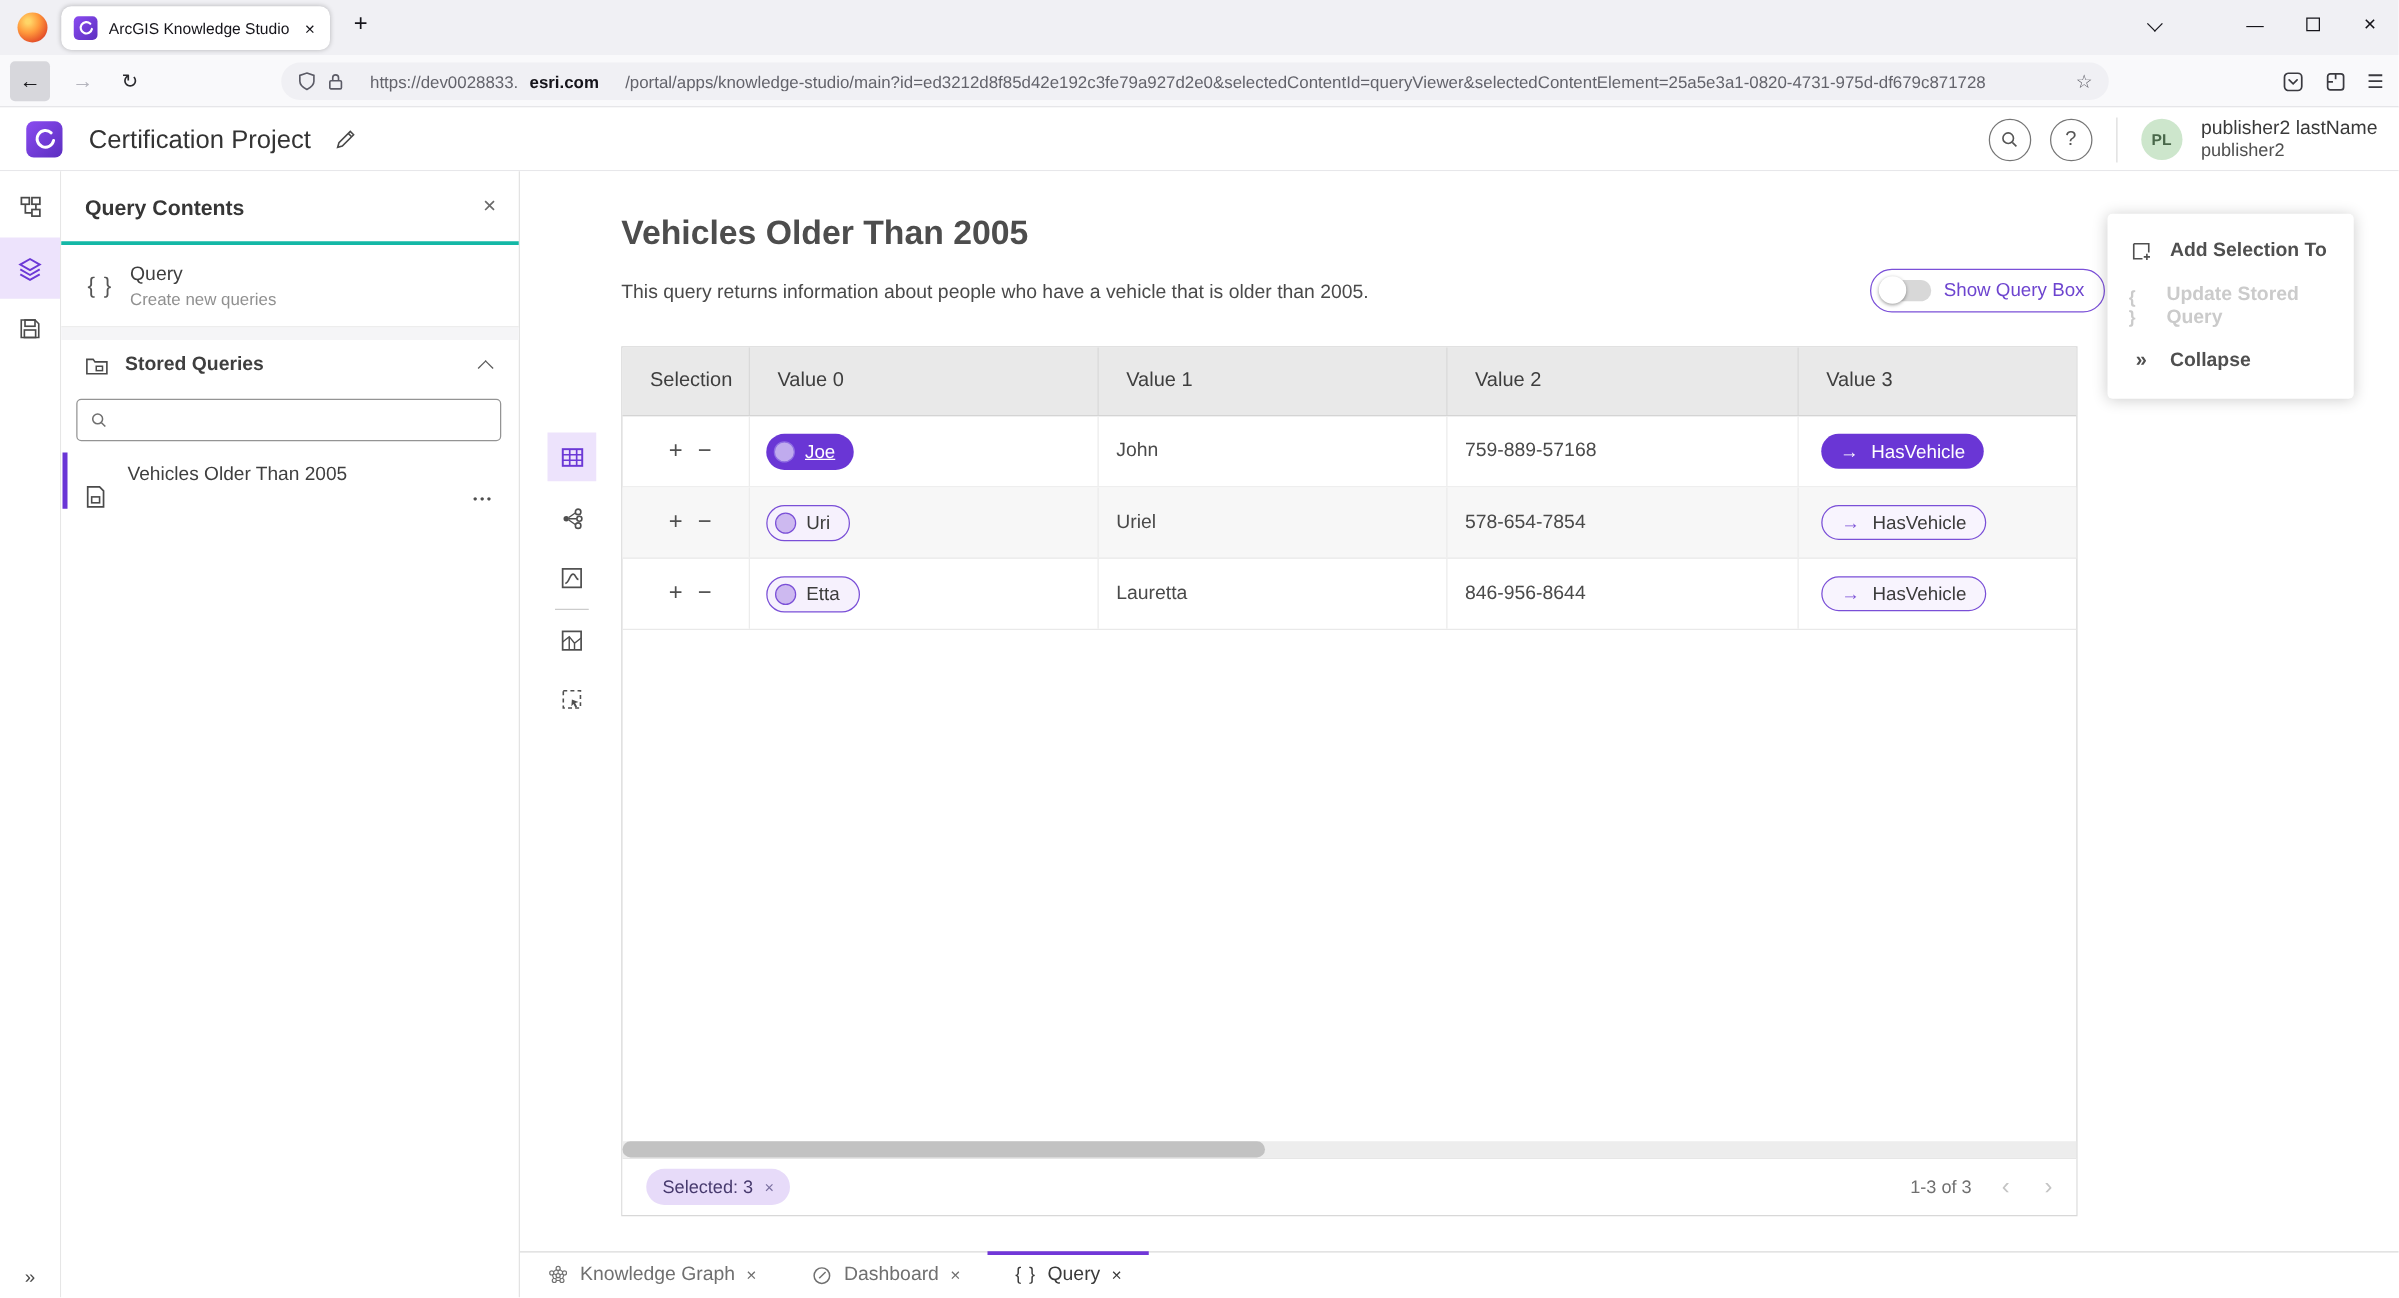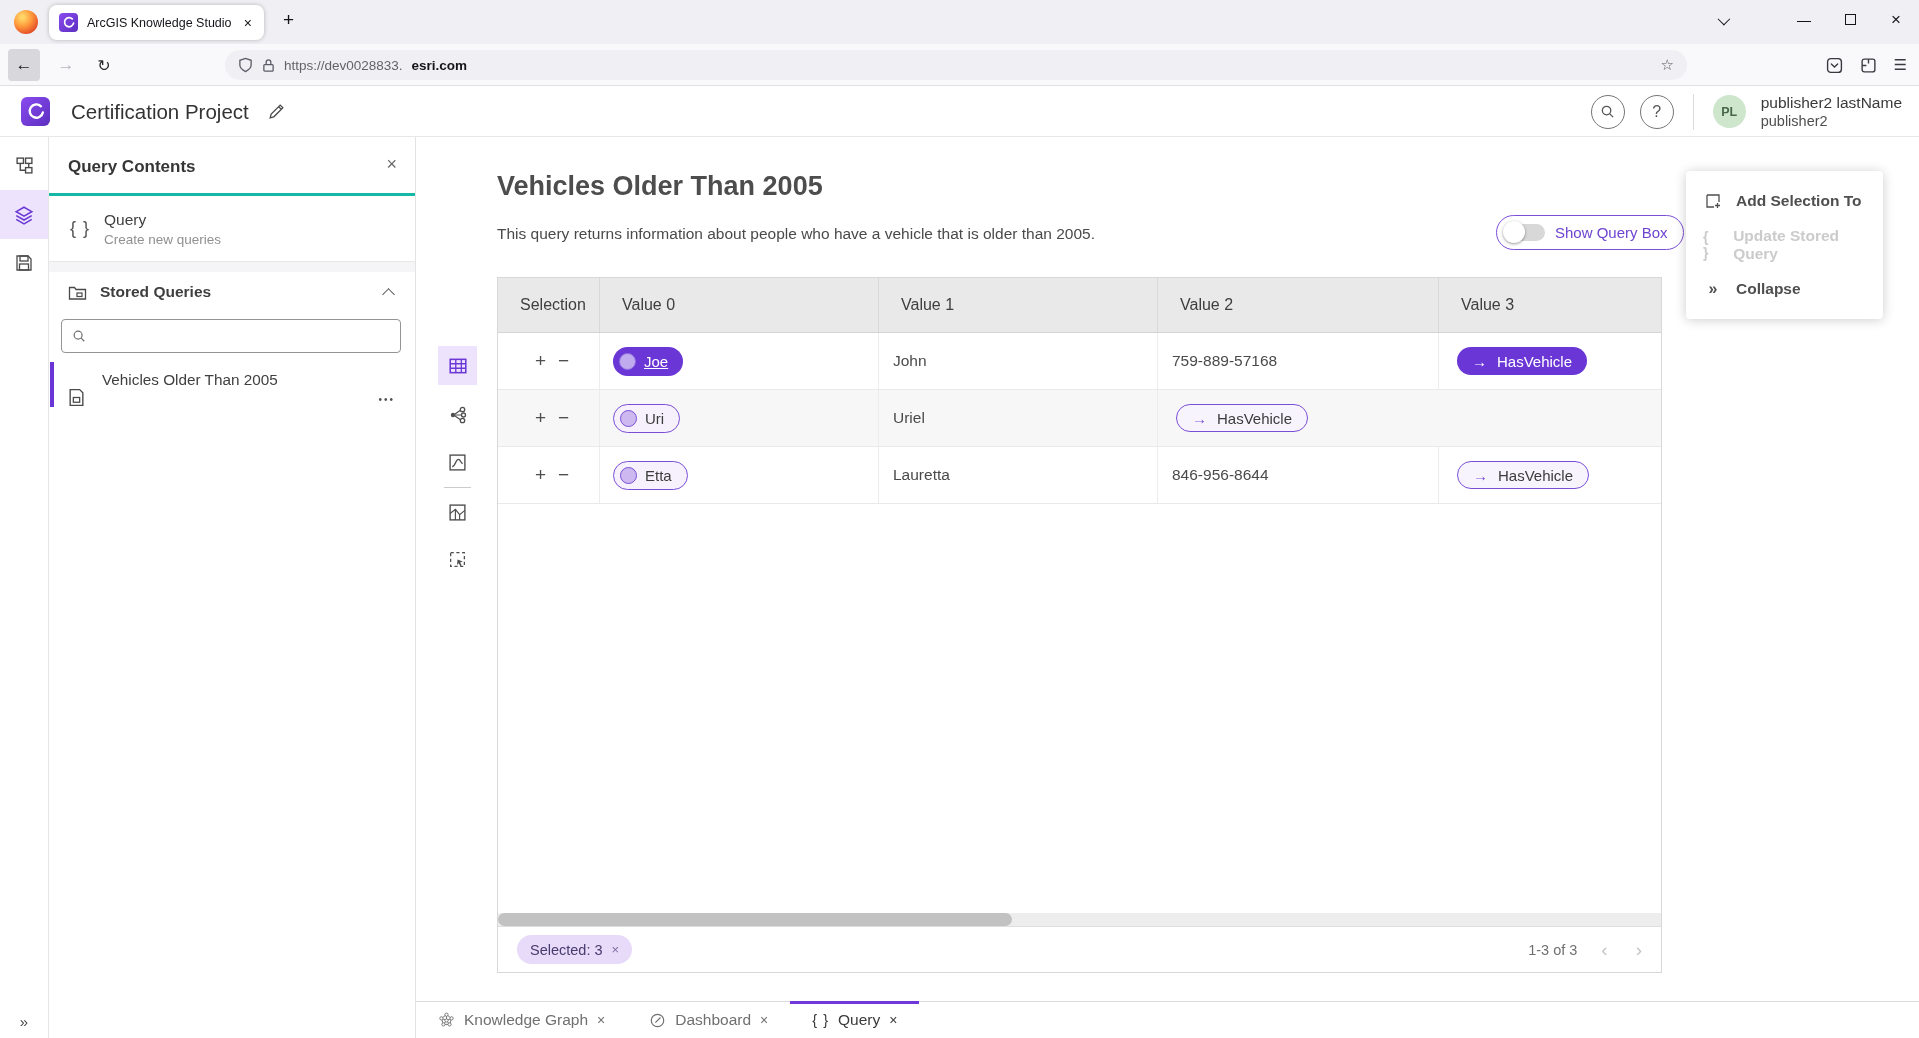--- a/index.html
+++ b/index.html
@@ -25,21 +25,21 @@
   .maxbox i { display:inline-block; width:11px; height:11px; border:1.4px solid #15141a; }
 
   
   .navbar { position:absolute; left:0; top:44px; width:1919px; height:42px; background:#f9f9fb; border-bottom:1px solid #dfdfe4; }
   .nav-back { position:absolute; left:8px; top:5px; width:32px; height:32px; background:#d7d7dc; border-radius:4px;
     display:flex; align-items:center; justify-content:center; font-size:17px; color:#1b1b1f; }
   .nav-fwd { position:absolute; left:50px; top:5px; width:32px; height:32px; display:flex; align-items:center; justify-content:center; font-size:17px; color:#b5b5bd; }
   .nav-reload { position:absolute; left:88px; top:5px; width:32px; height:32px; display:flex; align-items:center; justify-content:center; font-size:16px; color:#2a2a2e; }
   .urlbar { position:absolute; left:225px; top:6px; width:1462px; height:30px; background:#f0f0f4; border-radius:15px;
     display:flex; align-items:center; padding:0 13px; gap:9px; font-size:13.5px; }
-  .urlbar .u-pre, .urlbar .u-path { color:#63636b; }
+  .urlbar .u-pre, .urlbar .u-path { color:#63636b;margin-left:12px; }
   .urlbar .u-domain { color:#15141a; font-weight:700; }
   .u-path { white-space:nowrap; overflow:hidden; }
   .u-star { margin-left:auto; font-size:15px; color:#55555e; }
   .nav-icons { position:absolute; right:12px; top:6px; height:30px; display:flex; align-items:center; gap:17px; color:#3a3a40; }
   .nav-icons .burger { font-size:15px; }
 
   
   .app-header { position:absolute; left:0; top:86px; width:1919px; height:51px; background:#fff; border-bottom:1px solid #e7e7ea; }
   .app-logo { position:absolute; left:21px; top:11px; width:29px; height:29px; border-radius:6px;
     background:linear-gradient(135deg,#8a4bf0,#5c2fc0); display:flex; align-items:center; justify-content:center; }
@@ -182,20 +182,21 @@
           </svg>
       </span>
       <span>
         <svg width="13" height="15" viewBox="0 0 14 16">
             <rect x="2" y="7" width="10" height="7" rx="1" fill="none" stroke="#5b5b66" stroke-width="1.4"></rect>
             <path d="M4.5 7 V4.5 a2.5 2.5 0 0 1 5 0 V7" fill="none" stroke="#5b5b66" stroke-width="1.4"></path>
           </svg>
       </span>
       <span class="u-pre">https://dev0028833.</span>
         <span class="u-domain">esri.com</span>
+        <span class="u-path">/portal/apps/knowledge-studio/main?id=ed3212d8f85d42e192c3fe79a927d2e0&amp;selectedContentId=queryViewer&amp;selectedContentElement=25a5e3a1-0820-4731-975d-df679c871728</span>
       <span class="u-star">☆</span>
     </div>
     <div class="nav-icons">
       <span>
         <svg width="17" height="17" viewBox="0 0 16 16">
             <rect x="1.5" y="1.5" width="13" height="13" rx="3" fill="none" stroke="#3a3a40" stroke-width="1.3"></rect>
             <path d="M5 6.5 L8 9.5 L11 6.5" fill="none" stroke="#3a3a40" stroke-width="1.3" stroke-linecap="round"></path>
           </svg>
       </span>
       <span>
@@ -394,20 +395,23 @@
         </div>
         <div class="td c1">
           <span class="chip outline">
               <span class="dot"></span>
               <span>Uri</span>
             </span>
         </div>
         <div class="td c2">
             <span class="cellval">Uriel</span>
           </div>
+        <div class="td c3">
+            <span class="cellval">578-654-7854</span>
+          </div>
         <div class="td c4">
           <span class="rel outline">
               <span class="arr">→</span>
               <span>HasVehicle</span>
             </span>
         </div>
       </div>
 
       <div class="tr">
         <div class="td sel c0">

